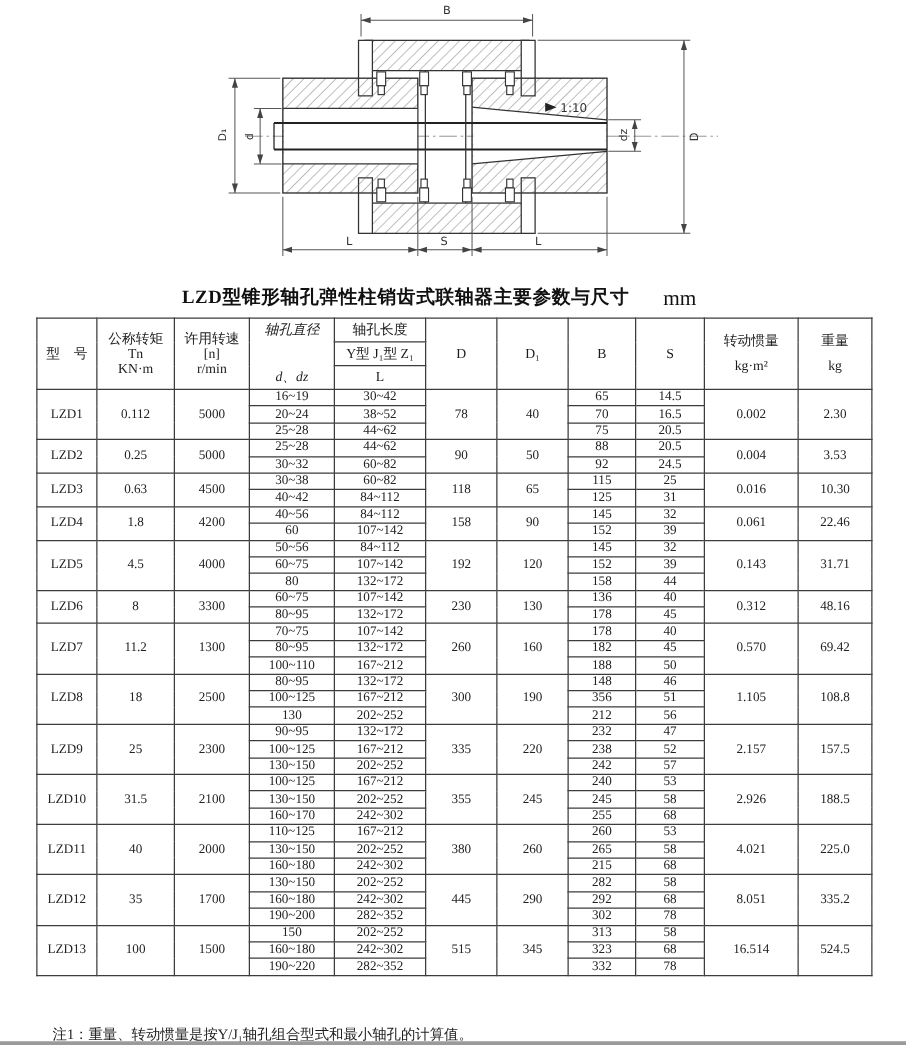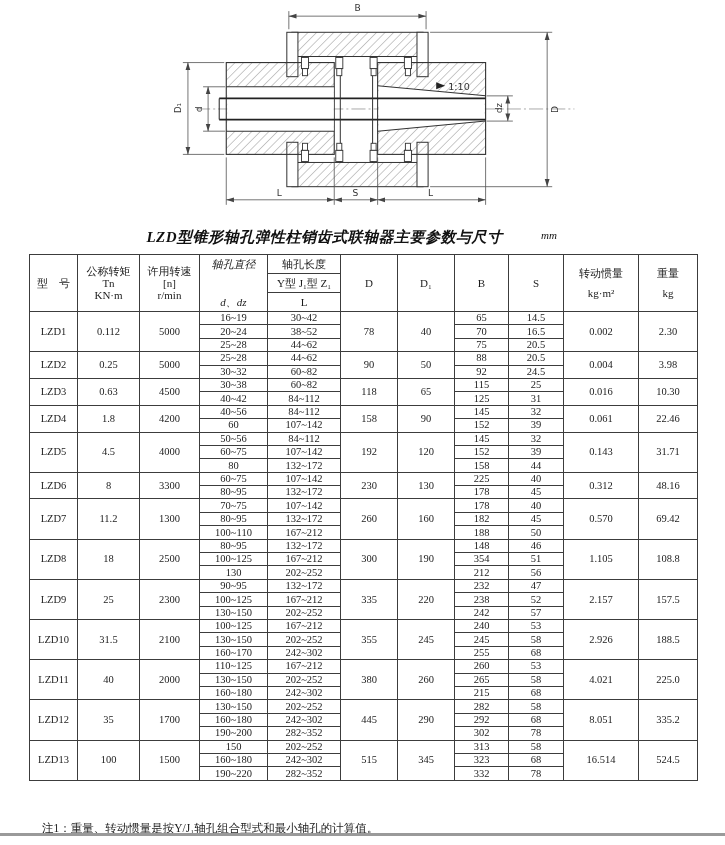--- a/index.html
+++ b/index.html
@@ -5,26 +5,26 @@
   html,body{margin:0;padding:0;background:#ffffff;}
   body{
     width:725px;height:845px;position:relative;
     font-family:"Liberation Serif", serif;
     color:#1d1d1d;
   }
   
   .drawing-wrap{position:absolute;top:0;left:100px;width:525px;height:222px;}
   svg text{font-family:"DejaVu Sans", sans-serif;fill:#333;}
   
-  .title-row{position:absolute;top:228px;left:0;width:649px;height:20px;font-style:italic;}
+  .title-row{position:absolute;top:228px;left:0;width:649px;height:20px;}
   .doc-title{
     position:absolute;left:0;right:0;text-align:center;
     font-size:15px;font-weight:bold;letter-spacing:.5px;color:#111;
   }
-  .unit-label{position:absolute;right:92px;top:1px;font-size:11px;color:#111;}
+  .unit-label{position:absolute;right:92px;top:1px;font-size:17px;color:#111;}
   
   table.params{
     position:absolute;top:254px;left:29px;width:668px;
     border-collapse:collapse;table-layout:fixed;
     font-size:10.5px;color:#222;
   }
   table.params th,table.params td{
     border:1px solid #3c3c3c;text-align:center;vertical-align:middle;
     padding:0 1px;height:12.4px;line-height:1.12;font-weight:normal;
     overflow:hidden;white-space:nowrap;
@@ -256,21 +256,21 @@
         <td rowspan="2">LZD2</td>
         <td rowspan="2">0.25</td>
         <td rowspan="2">5000</td>
         <td>25~28</td>
         <td>44~62</td>
         <td rowspan="2">90</td>
         <td rowspan="2">50</td>
         <td>88</td>
         <td>20.5</td>
         <td rowspan="2">0.004</td>
-        <td rowspan="2">3.98</td>
+        <td rowspan="2">3.53</td>
       </tr>
       <tr>
         <td>30~32</td>
         <td>60~82</td>
         <td>92</td>
         <td>24.5</td>
       </tr>
       <tr>
         <td rowspan="2">LZD3</td>
         <td rowspan="2">0.63</td>
@@ -335,21 +335,21 @@
         <td>44</td>
       </tr>
       <tr>
         <td rowspan="2">LZD6</td>
         <td rowspan="2">8</td>
         <td rowspan="2">3300</td>
         <td>60~75</td>
         <td>107~142</td>
         <td rowspan="2">230</td>
         <td rowspan="2">130</td>
-        <td>225</td>
+        <td>136</td>
         <td>40</td>
         <td rowspan="2">0.312</td>
         <td rowspan="2">48.16</td>
       </tr>
       <tr>
         <td>80~95</td>
         <td>132~172</td>
         <td>178</td>
         <td>45</td>
       </tr>
@@ -387,21 +387,21 @@
         <td rowspan="3">300</td>
         <td rowspan="3">190</td>
         <td>148</td>
         <td>46</td>
         <td rowspan="3">1.105</td>
         <td rowspan="3">108.8</td>
       </tr>
       <tr>
         <td>100~125</td>
         <td>167~212</td>
-        <td>354</td>
+        <td>356</td>
         <td>51</td>
       </tr>
       <tr>
         <td>130</td>
         <td>202~252</td>
         <td>212</td>
         <td>56</td>
       </tr>
       <tr>
         <td rowspan="3">LZD9</td>

